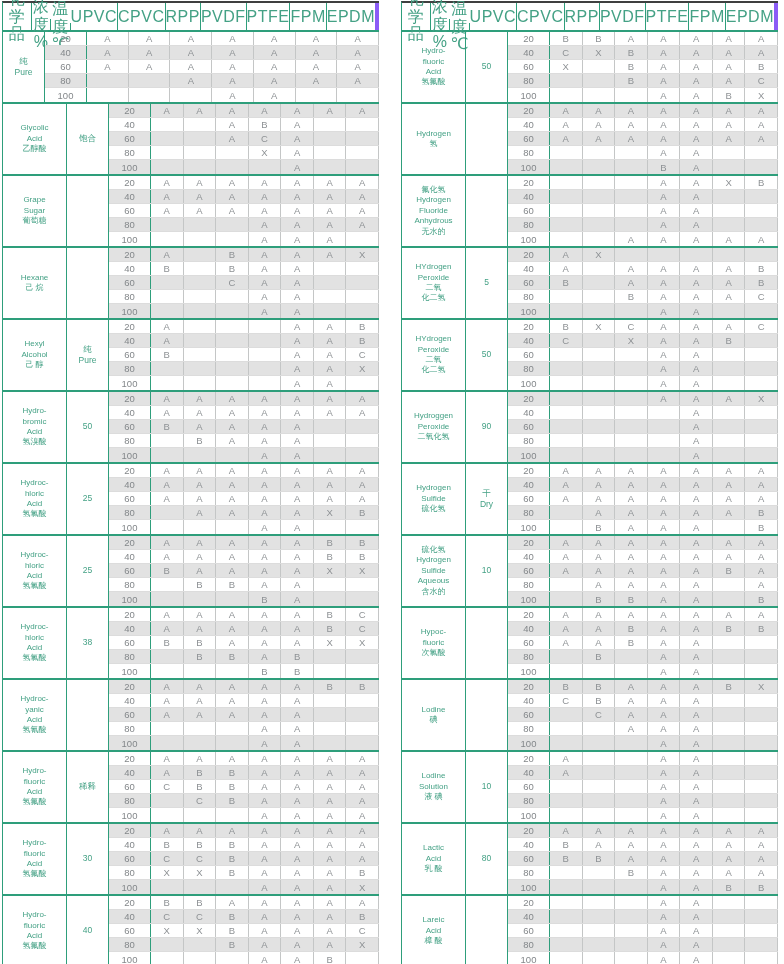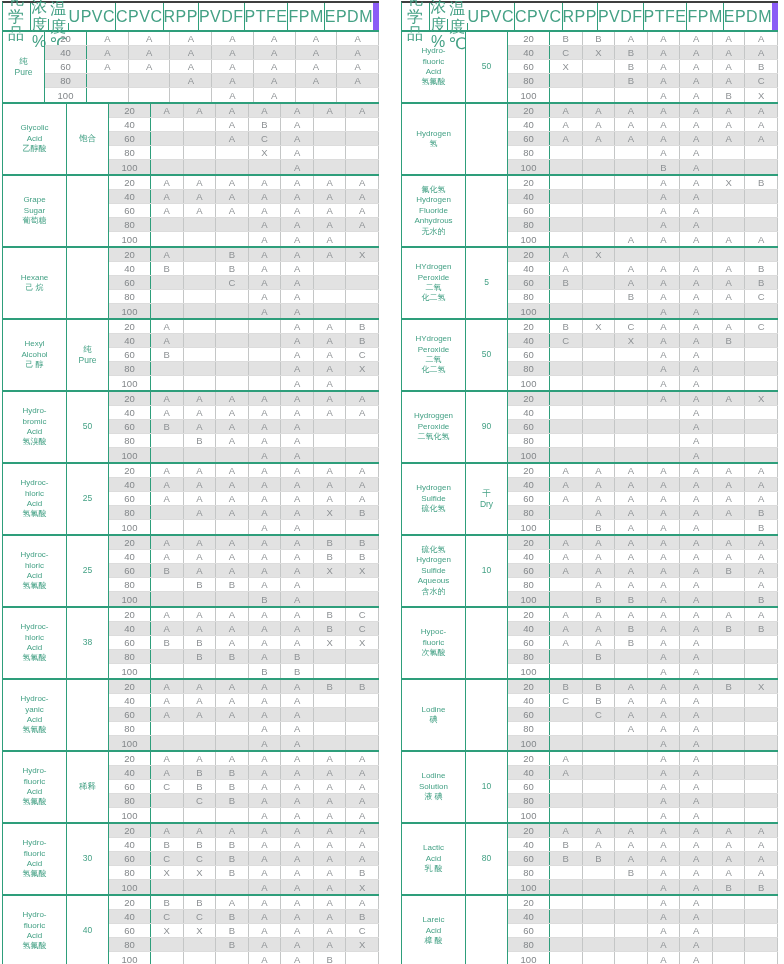--- a/index.html
+++ b/index.html
@@ -17,21 +17,21 @@
   }
   .thead { display:flex; height:29px; border-bottom:2px solid #2e9e7b; }
   .h-cell {
     display:flex; align-items:center; justify-content:center;
     color:#44a185; font-size:16px; line-height:1.1; text-align:center;
     white-space:pre-line; border-right:1px solid #2e9e7b;
     letter-spacing:0.5px;
   }
   .w-chem { width:64px; } .w-conc { width:42px;margin-top:16px; } .w-temp { width:42px;margin-top:20px; }
   .w-data { flex:1; }
-  .h-cell:last-child { border-right:6px solid #8b5cf6; }
+  .h-cell:last-child { border-right:4px solid #8b5cf6; }
 
   .group { display:flex; }
   .group + .group { border-top:2px solid #2e9e7b; }
   .chem-cell {
     width:64px; border-right:1px solid #2e9e7b;
     display:flex; align-items:center; justify-content:center;
     text-align:center; color:#44a185; font-size:8px; line-height:1.3;
     white-space:pre-line; padding:1px;
   }
   .conc-cell {

